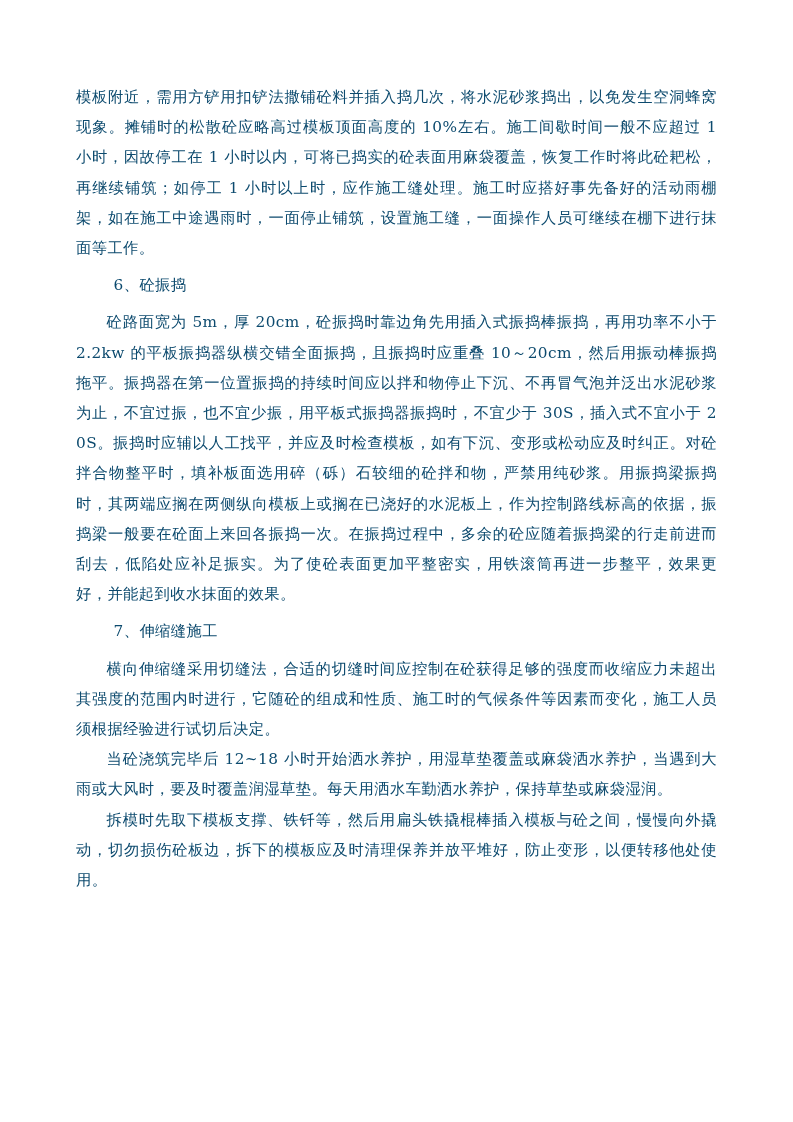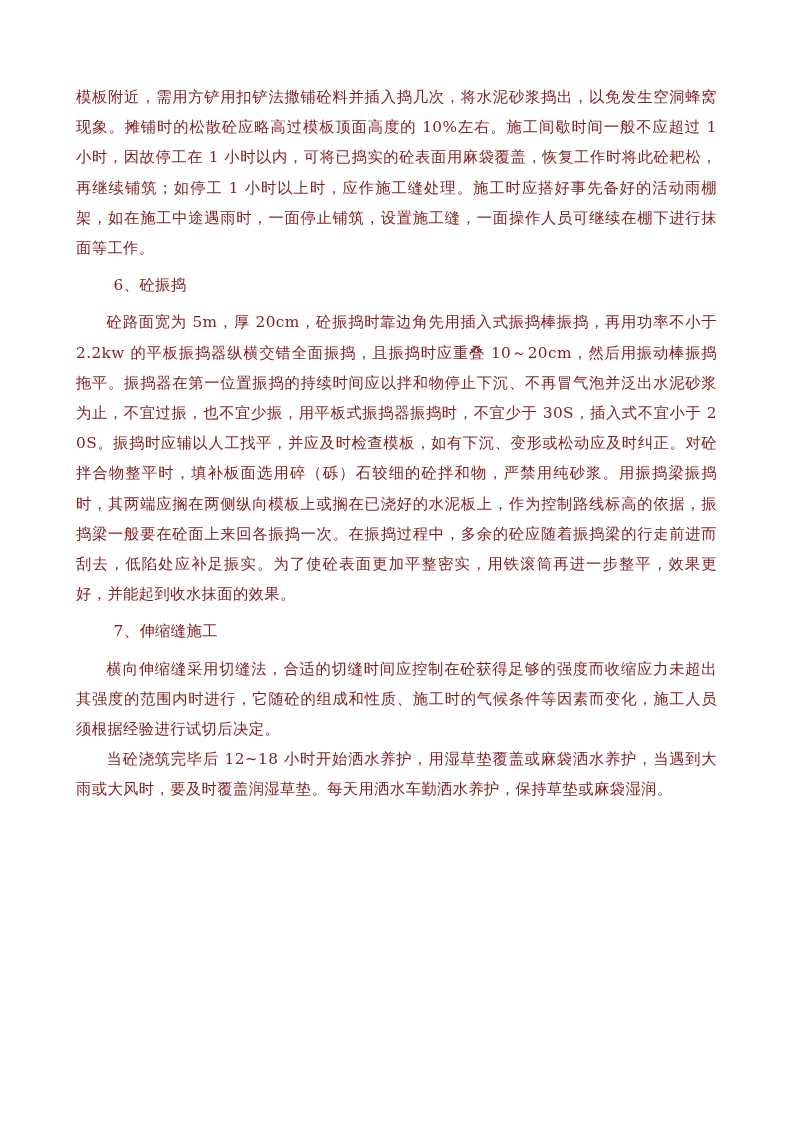--- a/index.html
+++ b/index.html
@@ -11,21 +11,21 @@
       width: 793px;
       height: 1122px;
       position: relative;
       overflow: hidden;
     }
     .page {
       position: absolute;
       left: 76px;
       top: 82px;
       width: 641px;
-      color: #7f1d1d;
+      color: #0c4a6e;
       font-family: "DejaVu Serif", "Liberation Serif", serif;
       font-size: 15.3px;
       line-height: 30.2px;
       letter-spacing: 0.4px;
     }
     .para {
       margin: 0;
       text-align: justify;
       text-indent: 2em;
       word-break: break-all;
@@ -41,13 +41,14 @@
 </head>
 <body>
 
 <div class="page">
   <p class="para first">模板附近，需用方铲用扣铲法撒铺砼料并插入捣几次，将水泥砂浆捣出，以免发生空洞蜂窝现象。摊铺时的松散砼应略高过模板顶面高度的 10%左右。施工间歇时间一般不应超过 1 小时，因故停工在 1 小时以内，可将已捣实的砼表面用麻袋覆盖，恢复工作时将此砼耙松，再继续铺筑；如停工 1 小时以上时，应作施工缝处理。施工时应搭好事先备好的活动雨棚架，如在施工中途遇雨时，一面停止铺筑，设置施工缝，一面操作人员可继续在棚下进行抹面等工作。</p>
   <p class="heading">6、砼振捣</p>
   <p class="para">砼路面宽为 5m，厚 20cm，砼振捣时靠边角先用插入式振捣棒振捣，再用功率不小于 2.2kw 的平板振捣器纵横交错全面振捣，且振捣时应重叠 10～20cm，然后用振动棒振捣拖平。振捣器在第一位置振捣的持续时间应以拌和物停止下沉、不再冒气泡并泛出水泥砂浆为止，不宜过振，也不宜少振，用平板式振捣器振捣时，不宜少于 30S，插入式不宜小于 20S。振捣时应辅以人工找平，并应及时检查模板，如有下沉、变形或松动应及时纠正。对砼拌合物整平时，填补板面选用碎（砾）石较细的砼拌和物，严禁用纯砂浆。用振捣梁振捣时，其两端应搁在两侧纵向模板上或搁在已浇好的水泥板上，作为控制路线标高的依据，振捣梁一般要在砼面上来回各振捣一次。在振捣过程中，多余的砼应随着振捣梁的行走前进而刮去，低陷处应补足振实。为了使砼表面更加平整密实，用铁滚筒再进一步整平，效果更好，并能起到收水抹面的效果。</p>
   <p class="heading">7、伸缩缝施工</p>
   <p class="para">横向伸缩缝采用切缝法，合适的切缝时间应控制在砼获得足够的强度而收缩应力未超出其强度的范围内时进行，它随砼的组成和性质、施工时的气候条件等因素而变化，施工人员须根据经验进行试切后决定。</p>
   <p class="para">当砼浇筑完毕后 12~18 小时开始洒水养护，用湿草垫覆盖或麻袋洒水养护，当遇到大雨或大风时，要及时覆盖润湿草垫。每天用洒水车勤洒水养护，保持草垫或麻袋湿润。</p>
+  <p class="para">拆模时先取下模板支撑、铁钎等，然后用扁头铁撬棍棒插入模板与砼之间，慢慢向外撬动，切勿损伤砼板边，拆下的模板应及时清理保养并放平堆好，防止变形，以便转移他处使用。</p>
 </div>
 
 </body></html>

